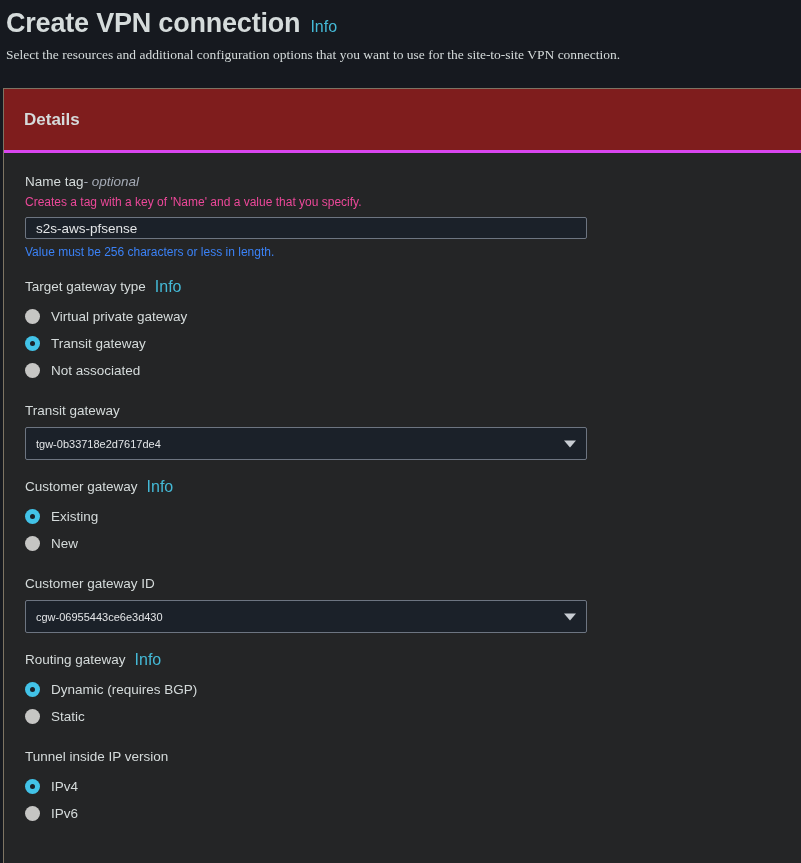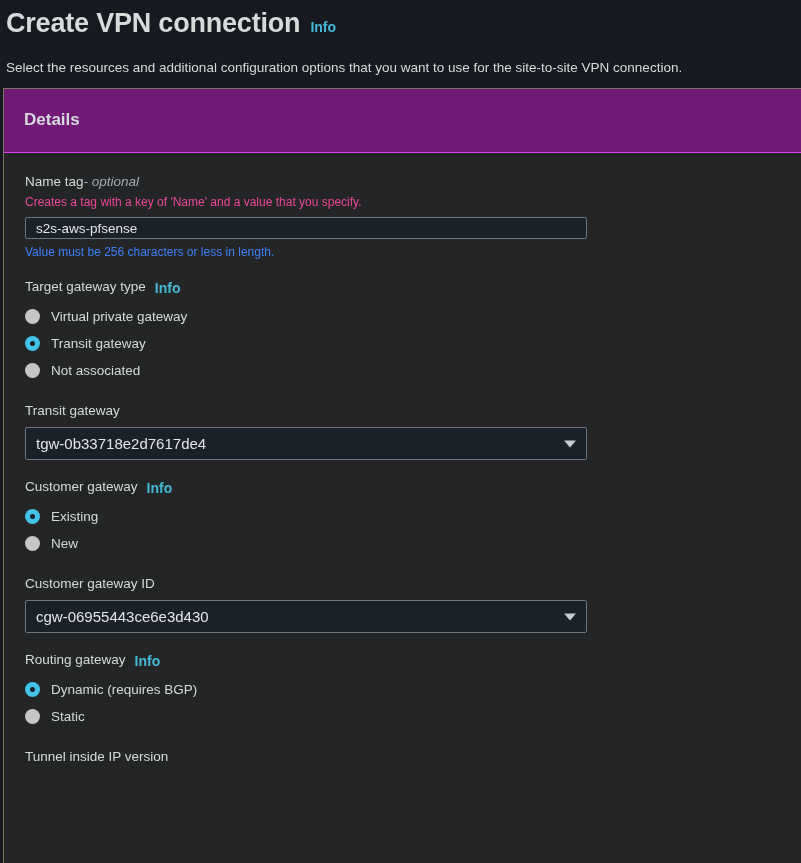--- a/index.html
+++ b/index.html
@@ -31,47 +31,48 @@
   }
   .page-title {
     font-size: 27px;
     font-weight: bold;
     color: #d5dbdb;
     letter-spacing: -0.2px;
     line-height: 30px;
     margin: 0;
   }
   .info-link {
-    font-size: 14px;
-    font-weight: bold;
+    font-size: 16px;
+    font-weight: normal;
     color: #44b9d6;
     cursor: pointer;
     text-decoration: none;
   }
   .page-desc {
-    margin-top: 21px;
+    margin-top: 8px;
     font-size: 13.5px;
     color: #d5dbdb;
     line-height: 18px;
+    font-family: Liberation Serif, serif;
   }
 
   
   .panel {
     position: absolute;
     left: 3px;
     right: 0;
     top: 88px;
     bottom: 0;
     border-top: 1px solid #7d7463;
     border-left: 1px solid #7d7463;
     background: #232f3e00;
   }
   .panel-header {
-    background: #701a75;
-    border-bottom: 1px solid #d946ef;
+    background: #7f1d1d;
+    border-bottom: 3px solid #d946ef;
     padding: 19px 20px 19px 20px;
     height: 64px;
   }
   .panel-header h2 {
     margin: 0;
     font-size: 17px;
     font-weight: bold;
     color: #d5dbdb;
     line-height: 24px;
   }
@@ -134,21 +135,21 @@
     width: 562px;
     height: 33px;
   }
   .select-box {
     width: 100%;
     height: 100%;
     background: #1b2129;
     border: 1px solid #6d7581;
     border-radius: 2px;
     color: #e3e5e7;
-    font-size: 15px;
+    font-size: 11px;
     display: flex;
     align-items: center;
     padding: 0 30px 0 10px;
     cursor: pointer;
   }
   .select-arrow {
     position: absolute;
     right: 11px;
     top: 50%;
     transform: translateY(-50%);
@@ -297,17 +298,27 @@
           </div>
           <div class="radio-row">
             <span class="radio"></span>
             <span class="radio-label">Static</span>
           </div>
         </div>
       </div>
 
       <div class="field">
         <div class="field-label">Tunnel inside IP version</div>
+        <div class="radio-group">
+          <div class="radio-row">
+            <span class="radio checked"></span>
+            <span class="radio-label">IPv4</span>
+          </div>
+          <div class="radio-row">
+            <span class="radio"></span>
+            <span class="radio-label">IPv6</span>
+          </div>
+        </div>
       </div>
 
     </div>
   </div>
 </div>
 
 </body></html>

